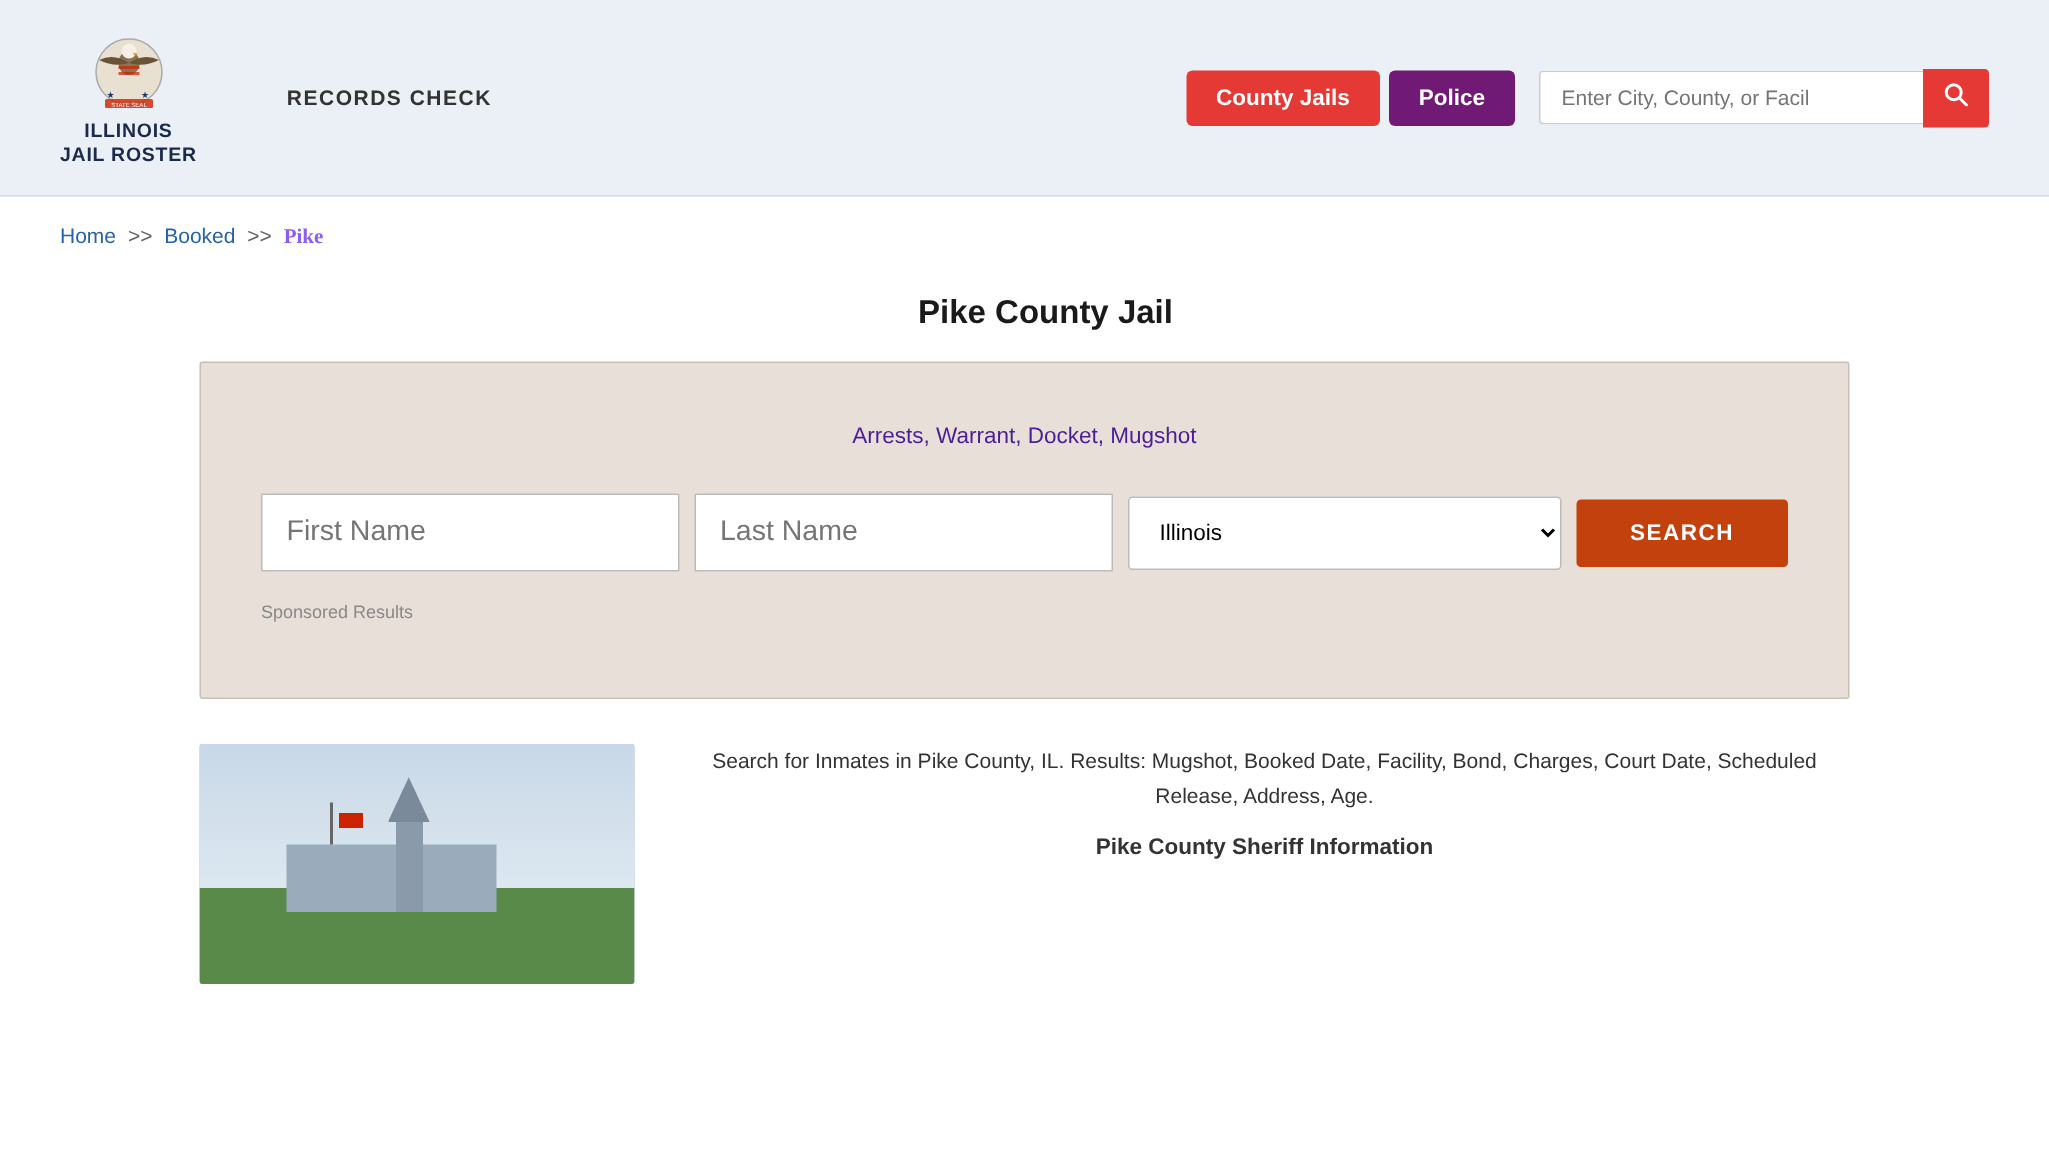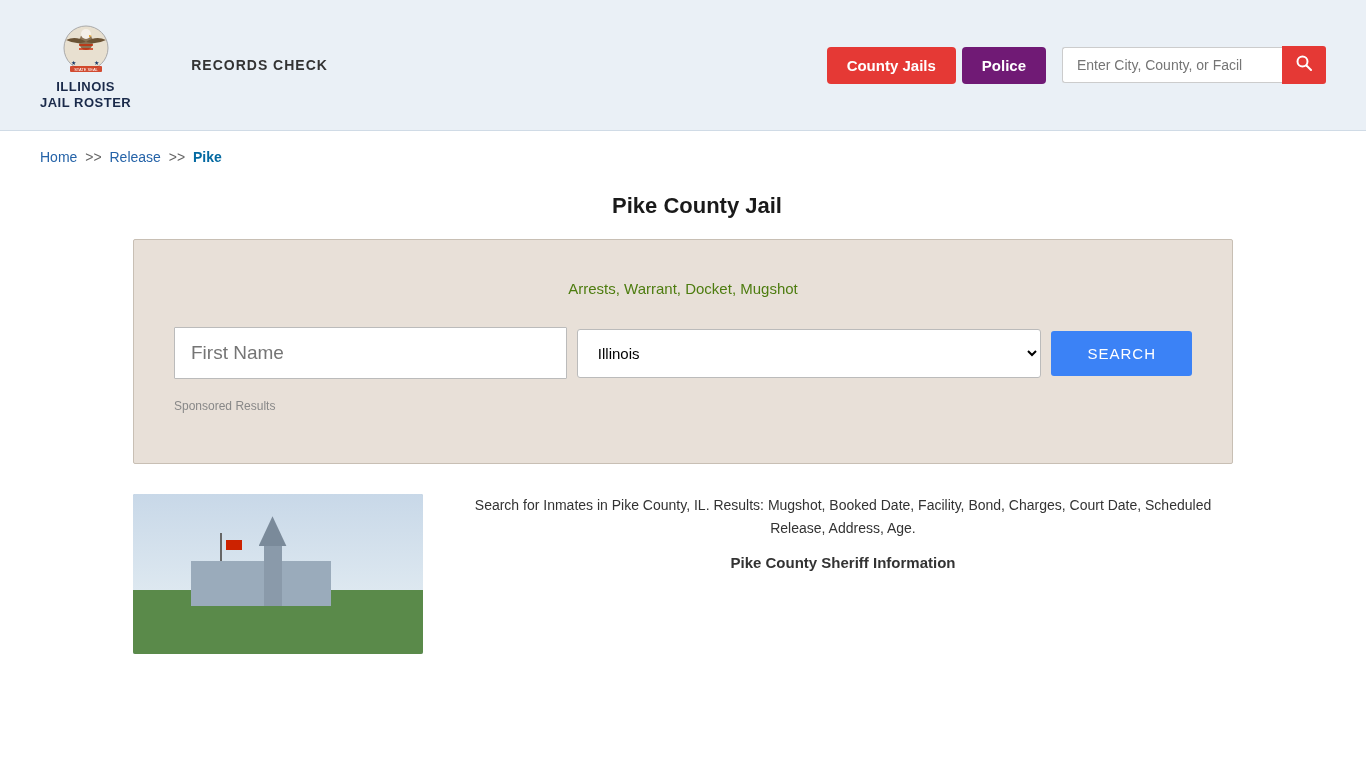--- a/index.html
+++ b/index.html
@@ -67,21 +67,21 @@
       display: flex;
       align-items: center;
       margin-left: 10px;
     }
     .search-bar-header input {
       padding: 9px 14px;
       font-size: 14px;
       border: 1px solid #ccc;
       border-right: none;
       outline: none;
-      width: 220px;
+      width: 256px;
       border-radius: 3px 0 0 3px;
       background: #fff;
     }
     .search-bar-header button {
       background: #e53935;
       border: none;
       color: #fff;
       padding: 9px 14px;
       cursor: pointer;
       border-radius: 0 3px 3px 0;
@@ -96,21 +96,22 @@
     .breadcrumb a {
       color: #2563a8;
       text-decoration: none;
     }
     .breadcrumb .sep {
       margin: 0 4px;
       color: #666;
     }
     .breadcrumb .current {
       font-weight: 700;
-      color: #0369a1;
+      color: #8b5cf6;
+      font-family: Liberation Serif, serif;
     }
 
     
     .page-title {
       text-align: center;
       font-size: 22px;
       font-weight: 700;
       margin: 10px 0 20px;
       color: #1a1a1a;
       padding-left: 28px;
@@ -128,21 +129,21 @@
     .record-check-box h2 {
       text-align: center;
       font-size: 28px;
       font-weight: 700;
       color: #1a1a1a;
       margin-bottom: 8px;
     }
     .record-check-box .subtitle {
       text-align: center;
       font-size: 15px;
-      color: #4d7c0f;
+      color: #4c1d95;
       margin-bottom: 30px;
     }
     .search-form {
       display: flex;
       gap: 10px;
       align-items: center;
       margin-bottom: 20px;
     }
     .search-form input {
       flex: 1;
@@ -157,26 +158,26 @@
       flex: 1.2;
       padding: 14px 16px;
       font-size: 15px;
       border: 1px solid #bbb;
       border-radius: 3px;
       outline: none;
       background: #fff;
       cursor: pointer;
     }
     .search-form button {
-      background: #3b82f6;
+      background: #c2410c;
       color: #fff;
       border: none;
       padding: 14px 36px;
       font-size: 15px;
-      font-weight: 400;
+      font-weight: 700;
       letter-spacing: 1px;
       border-radius: 3px;
       cursor: pointer;
       white-space: nowrap;
     }
     .sponsored-results {
       font-size: 12px;
       color: #888;
       margin-top: 6px;
     }
@@ -317,32 +318,33 @@
           <line x1="10.5" y1="10.5" x2="15" y2="15" stroke="white" stroke-width="2" stroke-linecap="round"></line>
         </svg>
       </button>
     </div>
   </div>
 </header>
 
 <nav class="breadcrumb">
   <a href="#">Home</a>
   <span class="sep">&gt;&gt;</span>
-  <a href="#">Release</a>
+  <a href="#">Booked</a>
   <span class="sep">&gt;&gt;</span>
   <span class="current">Pike</span>
 </nav>
 
 <h1 class="page-title">Pike County Jail</h1>
 
 <div class="record-check-box">
   <p class="subtitle">Arrests, Warrant, Docket, Mugshot</p>
 
   <div class="search-form">
     <input type="text" placeholder="First Name" style="">
+    <input type="text" placeholder="Last Name" style="">
     <select>
       <option>Illinois</option>
       <option>Alabama</option>
       <option>Alaska</option>
       <option>Arizona</option>
       <option>Arkansas</option>
       <option>California</option>
       <option>Colorado</option>
       <option>Connecticut</option>
       <option>Delaware</option>

